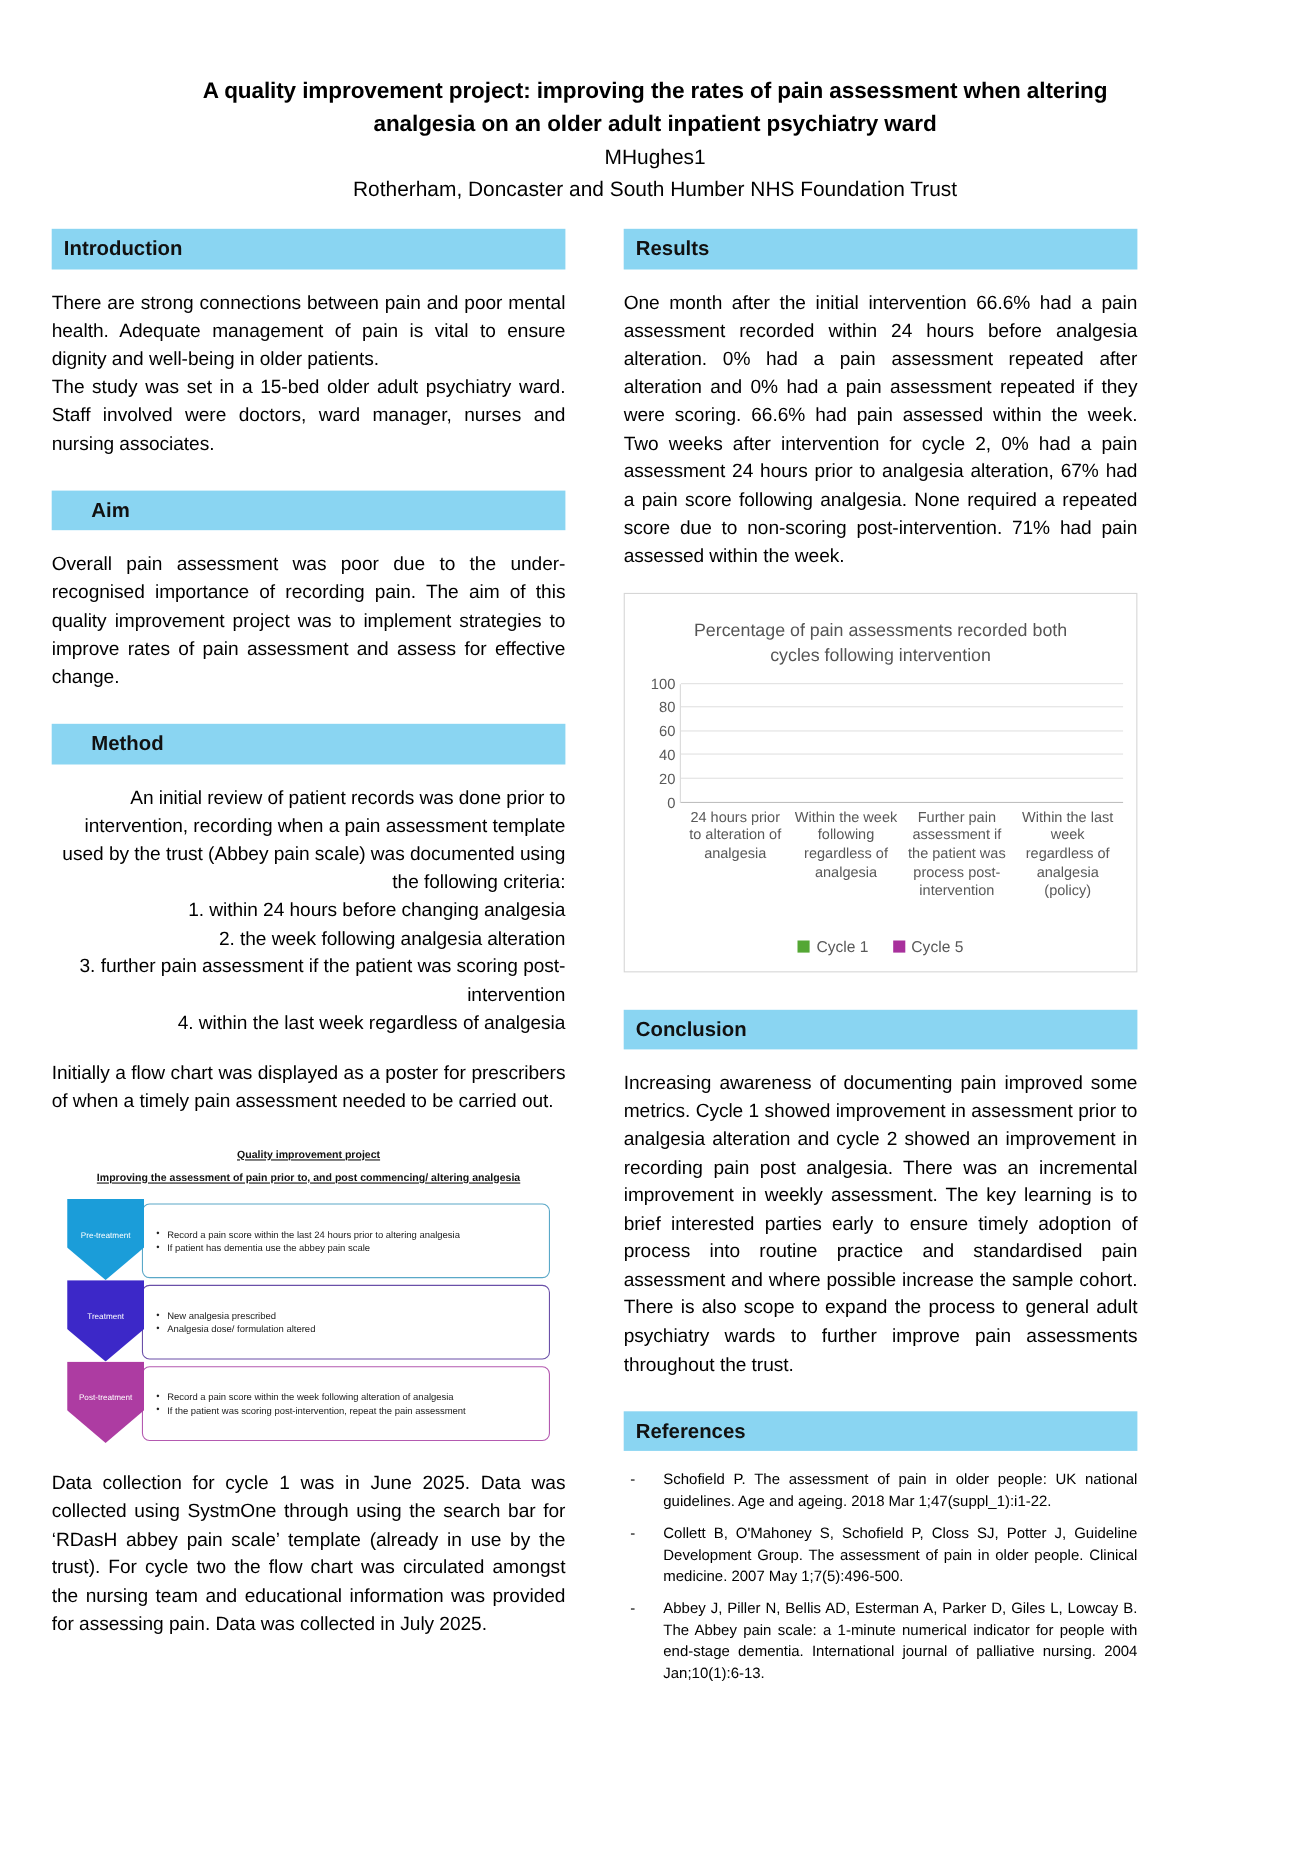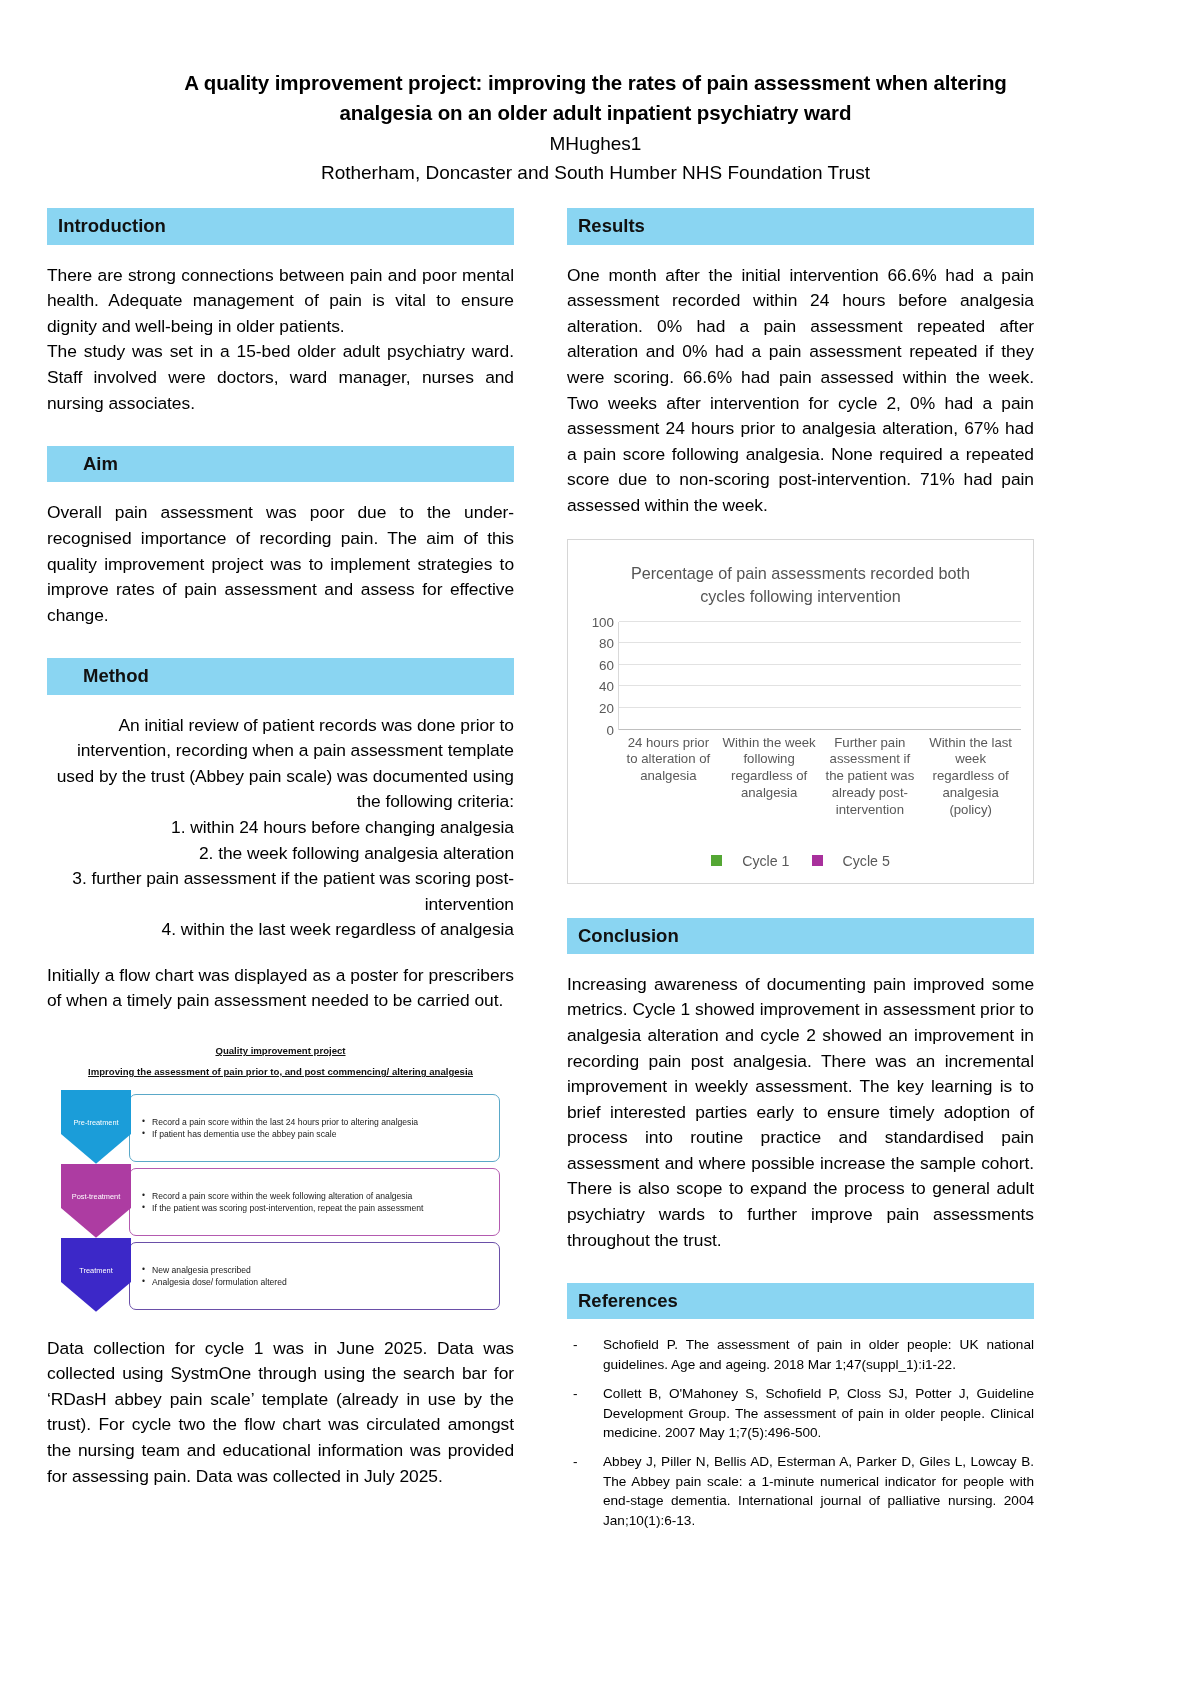--- a/index.html
+++ b/index.html
@@ -233,21 +233,21 @@
     justify-content: center;
     gap: 22px;
     margin-top: 14px;
     position: absolute;
     left: 0; right: 0;
     bottom: 14px;
   }
   .legend-item {
     display: flex;
     align-items: center;
-    gap: 20px;
+    gap: 6px;
     font-size: 14.2px;
     color: #595959;
   }
   .swatch { width: 11px; height: 11px; display: inline-block; }
   .swatch.c1 { background: #54a734; }
   .swatch.c2 { background: #a8309c; }
 
   
   .refs { margin-top: 16px; }
   .ref-item {
@@ -316,39 +316,39 @@
             </div>
             <div class="flow-box b1">
               <ul>
                 <li>Record a pain score within the last 24 hours prior to altering analgesia</li>
                 <li>If patient has dementia use the abbey pain scale</li>
               </ul>
             </div>
           </div>
 
           <div class="flow-row">
+            <div class="chev indigo">
+              <span>Treatment</span>
+            </div>
+            <div class="flow-box b2">
+              <ul>
+                <li>New analgesia prescribed</li>
+                <li>Analgesia dose/ formulation altered</li>
+              </ul>
+            </div>
+          </div>
+
+          <div class="flow-row">
             <div class="chev magenta">
               <span>Post-treatment</span>
             </div>
             <div class="flow-box b3">
               <ul>
                 <li>Record a pain score within the week following alteration of analgesia</li>
                 <li>If the patient was scoring post-intervention, repeat the pain assessment</li>
-              </ul>
-            </div>
-          </div>
-
-          <div class="flow-row">
-            <div class="chev indigo">
-              <span>Treatment</span>
-            </div>
-            <div class="flow-box b2">
-              <ul>
-                <li>New analgesia prescribed</li>
-                <li>Analgesia dose/ formulation altered</li>
               </ul>
             </div>
           </div>
 
         </div>
       </div>
 
       <div class="body-text" style="margin-top:26px;">
         <p>Data collection for cycle 1 was in June 2025. Data was collected using SystmOne through using the search bar for ‘RDasH abbey pain scale’ template (already in use by the trust). For cycle two the flow chart was circulated amongst the nursing team and educational information was provided for assessing pain. Data was collected in July 2025.</p>
       </div>
@@ -414,21 +414,21 @@
               <div class="gridline" style="bottom: 40%;"></div>
               <div class="gridline" style="bottom: 60%;"></div>
               <div class="gridline" style="bottom: 80%;"></div>
               <div class="gridline" style="bottom: 100%;"></div>
             </div>
         </div>
 
         <div class="x-labels">
             <div class="x-label">24 hours prior to alteration of analgesia</div>
             <div class="x-label">Within the week following regardless of analgesia</div>
-            <div class="x-label">Further pain assessment if the patient was already post-intervention</div>
+            <div class="x-label">Further pain assessment if the patient was process post-intervention</div>
             <div class="x-label">Within the last week regardless of analgesia (policy)</div>
           </div>
 
         <div class="legend">
             <div class="legend-item">
               <span class="swatch c1" style="background: rgb(84, 167, 52);"></span>
               <span>Cycle 1</span>
             </div>
             <div class="legend-item">
               <span class="swatch c2" style="background: rgb(168, 48, 156);"></span>

